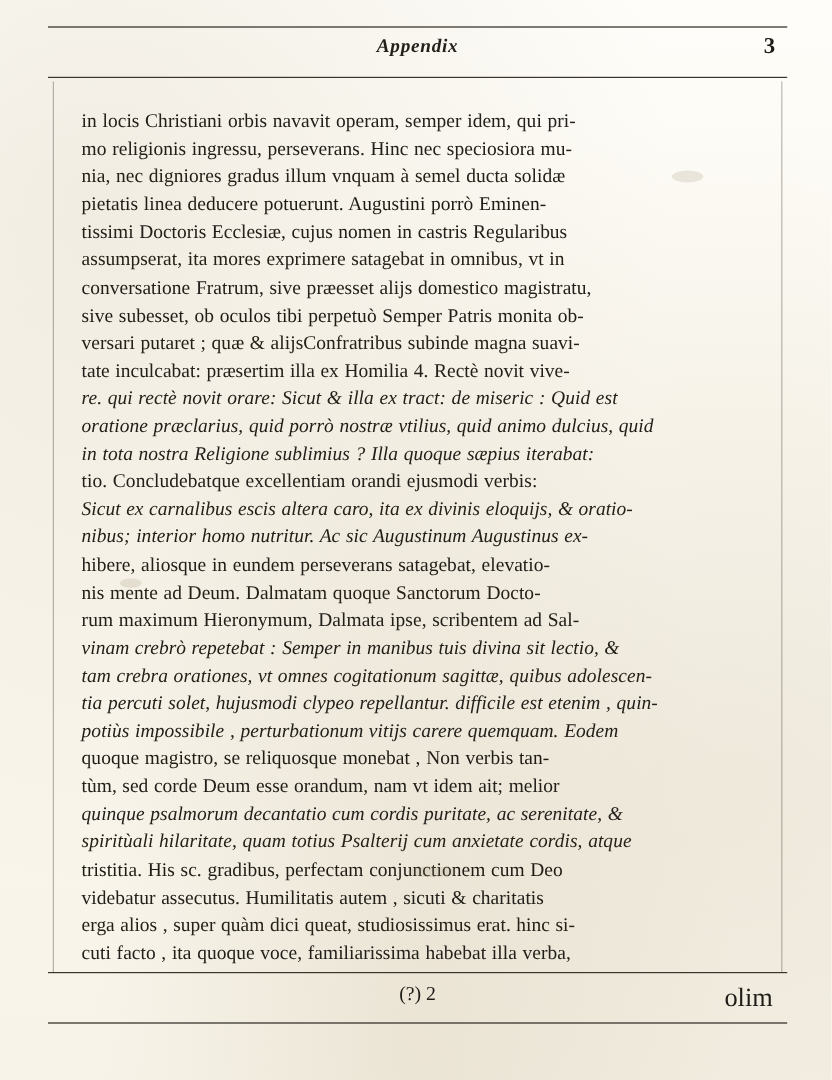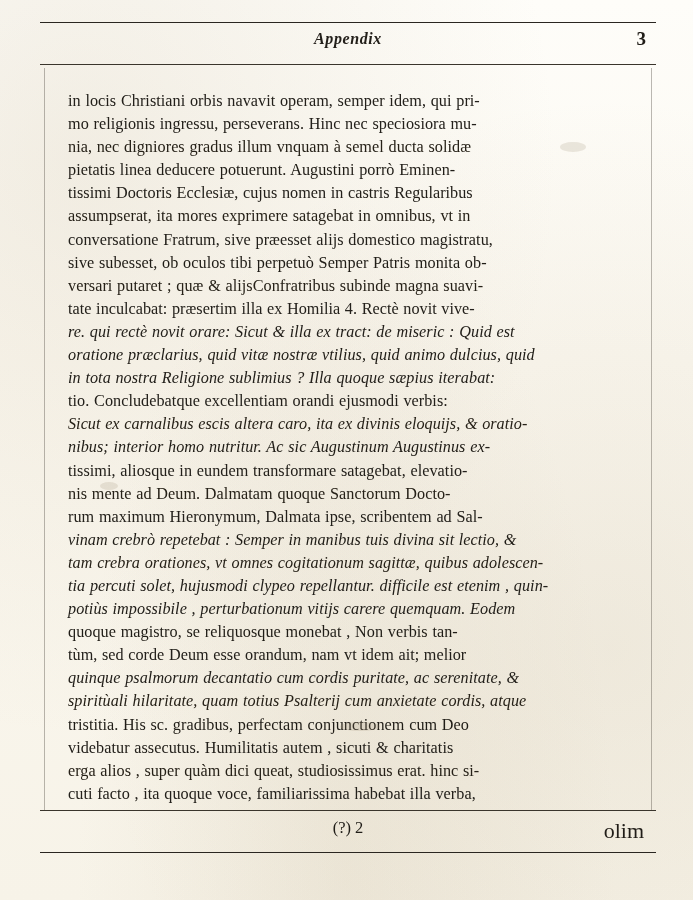--- a/index.html
+++ b/index.html
@@ -174,26 +174,26 @@
           <span class="line">mo religionis ingressu, perseverans.  Hinc nec speciosiora mu-</span>
           <span class="line">nia, nec digniores gradus illum vnquam à semel ducta solidæ</span>
           <span class="line">pietatis linea deducere potuerunt.      Augustini porrò Eminen-</span>
           <span class="line">tissimi Doctoris Ecclesiæ, cujus nomen in castris Regularibus</span>
           <span class="line">assumpserat, ita mores exprimere satagebat in omnibus, vt in</span>
           <span class="line">conversatione Fratrum, sive præesset alijs domestico magistratu,</span>
           <span class="line">sive subesset, ob oculos tibi perpetuò Semper Patris monita ob-</span>
           <span class="line">versari putaret ;  quæ &amp; alijsConfratribus subinde magna suavi-</span>
           <span class="line">tate inculcabat: præsertim illa ex Homilia 4. Rectè novit vive-</span>
           <span class="line it">re. qui rectè novit orare: Sicut &amp; illa ex tract: de miseric : Quid est</span>
-          <span class="line it">oratione præclarius, quid vitæ nostræ vtilius, quid animo dulcius, quid</span>
+          <span class="line it">oratione præclarius, quid porrò nostræ vtilius, quid animo dulcius, quid</span>
           <span class="line it">in tota nostra Religione sublimius ?  Illa quoque sæpius iterabat:</span>
           <span class="line">tio.      Concludebatque excellentiam orandi ejusmodi verbis:</span>
           <span class="line it">Sicut ex carnalibus escis altera caro, ita ex divinis eloquijs, &amp; oratio-</span>
           <span class="line it">nibus; interior homo nutritur.  Ac sic Augustinum Augustinus ex-</span>
-          <span class="line">tissimi, aliosque in eundem transformare satagebat, elevatio-</span>
+          <span class="line">hibere, aliosque in eundem perseverans satagebat, elevatio-</span>
           <span class="line">nis mente ad Deum.      Dalmatam quoque Sanctorum Docto-</span>
           <span class="line">rum maximum Hieronymum, Dalmata ipse, scribentem ad Sal-</span>
           <span class="line it">vinam crebrò repetebat : Semper in manibus tuis divina sit lectio, &amp;</span>
           <span class="line it">tam crebra orationes,  vt omnes cogitationum sagittæ, quibus adolescen-</span>
           <span class="line it">tia percuti solet, hujusmodi clypeo repellantur. difficile est etenim , quin-</span>
           <span class="line it">potiùs impossibile , perturbationum vitijs carere quemquam.  Eodem</span>
           <span class="line">quoque magistro, se reliquosque monebat , Non verbis tan-</span>
           <span class="line">tùm, sed corde Deum esse orandum, nam vt idem ait; melior</span>
           <span class="line it">quinque psalmorum decantatio cum cordis puritate, ac serenitate, &amp;</span>
           <span class="line it">spiritùali hilaritate, quam totius Psalterij cum anxietate cordis, atque</span>

